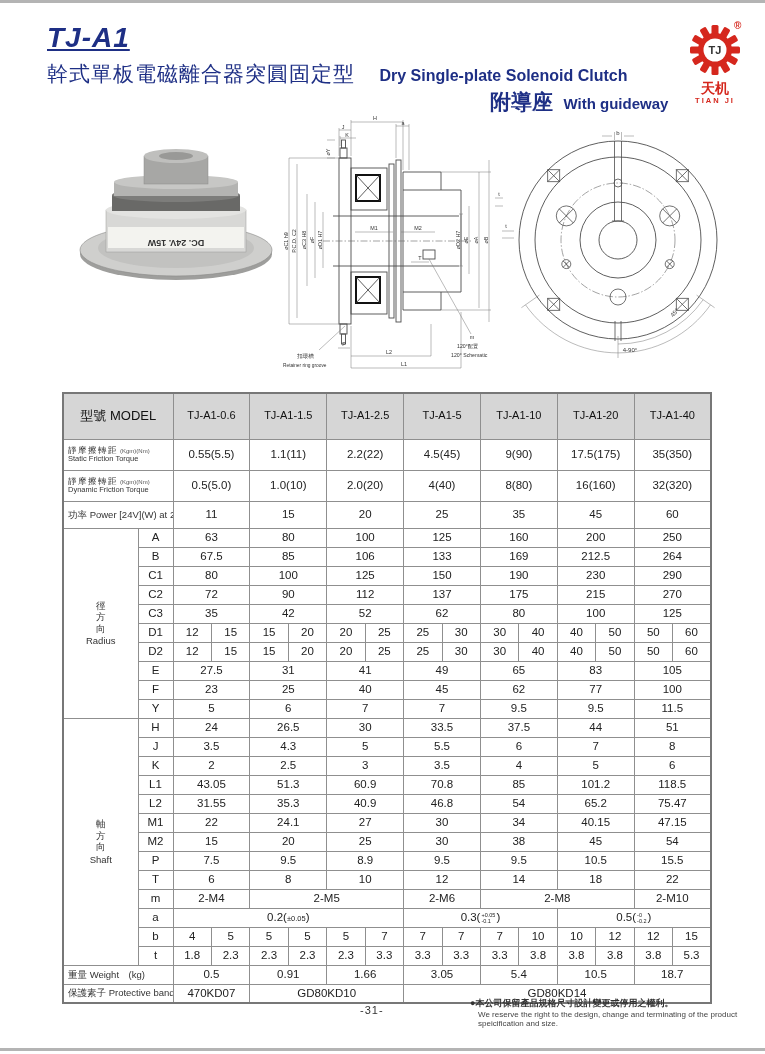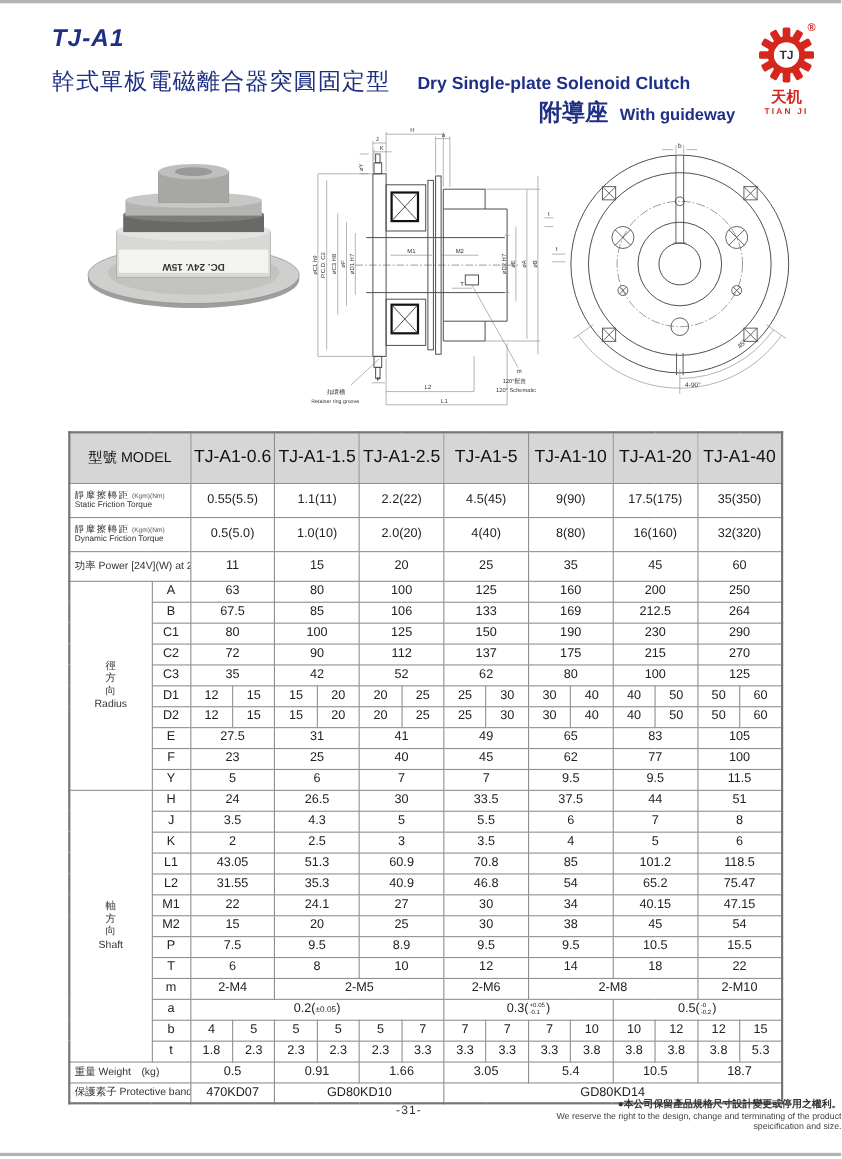--- a/index.html
+++ b/index.html
@@ -3,22 +3,22 @@
 <meta charset="utf-8">
 <style>
   html,body{margin:0;padding:0;background:#ffffff;}
   .page{position:relative;width:765px;height:1054px;background:#fff;overflow:hidden;
         font-family:"Liberation Sans", sans-serif;color:#222;}
   .edge-bar{position:absolute;left:0;width:765px;height:3px;background:#b4b4b4;}
   .edge-top{top:0;}
   .edge-bottom{top:1048px;}
 
   
-  .brand-title{position:absolute;left:47px;top:22px;font-size:22px;font-weight:bold;
-               font-style:italic;color:#1e2f85;letter-spacing:1px;}
+  .brand-title{position:absolute;left:47px;top:22px;font-size:28px;font-weight:bold;
+               font-style:italic;color:#1e2f85;letter-spacing:1px;text-decoration:underline;}
   .subtitle-row{position:absolute;left:47px;top:60px;white-space:nowrap;}
   .subtitle-zh{font-size:21px;font-weight:normal;color:#1e2f85;letter-spacing:1px;}
   .subtitle-en{font-size:16px;font-weight:bold;color:#1e2f85;margin-left:20px;}
   .guideway{position:absolute;left:490px;top:88px;white-space:nowrap;}
   .guideway-zh{font-size:21px;font-weight:bold;color:#1e2f85;}
   .guideway-en{font-size:15px;font-weight:bold;color:#1e2f85;margin-left:6px;margin-top:16px;}
 
   .logo{position:absolute;left:672px;top:24px;width:86px;text-align:center;}
   .logo-reg{position:absolute;left:62px;top:-4px;font-size:10px;color:#d5271d;font-weight:bold;}
   .logo-zh{font-size:14px;font-weight:bold;color:#d5271d;line-height:1.1;margin-top:1px;
@@ -30,38 +30,38 @@
   .fig-photo{left:74px;top:148px;}
   .fig-section{left:283px;top:110px;}
   .fig-front{left:498px;top:128px;}
   svg text{font-family:"Liberation Sans", sans-serif;fill:#333;}
 
   
   .spec-table{position:absolute;left:62px;top:392px;border-collapse:collapse;table-layout:fixed;
               width:648px;border:2px solid #777;}
   .spec-table th,.spec-table td{border:1px solid #8f8f8f;text-align:center;padding:0;
               font-size:11.5px;color:#222;white-space:nowrap;overflow:hidden;line-height:1.05;}
-  .spec-table thead th{background:#d6d6d6;font-weight:normal;font-size:16px;color:#111;}
+  .spec-table thead th{background:#d6d6d6;font-weight:normal;font-size:11px;color:#111;}
   .spec-table thead th.lbl-head{font-size:13px;}
   .row-label{text-align:left !important;padding-left:4px !important;}
   .row-label .lzh{font-size:8.5px;letter-spacing:1.5px;color:#333;}
   .row-label .unit{font-size:6px;letter-spacing:0;margin-left:2px;color:#555;}
   .row-label .len{font-size:7.5px;letter-spacing:0;color:#333;}
   .row-label.label1{font-size:9.5px;color:#333;}
   .dim-letter{font-size:11.5px;}
   .group-cell{font-size:9.5px;vertical-align:middle;}
   .group-cell .vzh div{line-height:1.2;font-size:9.5px;color:#333;}
   .group-cell .gen{font-size:9.5px;margin-top:2px;color:#333;}
   .val{font-size:11.5px;}
   .tol{display:inline-flex;flex-direction:column;font-size:5.5px;line-height:1.15;
        vertical-align:middle;text-align:left;margin:0 1px;}
 
   
   .page-num{position:absolute;left:360px;top:1004px;font-size:11px;color:#333;letter-spacing:1px;}
-  .footnote{position:absolute;left:452px;top:997px;text-align:right;}
+  .footnote{position:absolute;left:470px;top:997px;}
   .footnote-zh{font-size:9px;color:#333;font-weight:bold;}
   .footnote-en{font-size:8px;color:#444;margin-left:8px;}
 </style>
 </head>
 <body>
 
 <div class="page">
   <div class="edge-bar edge-top"></div>
 
   <div class="brand-title">TJ-A1</div>

